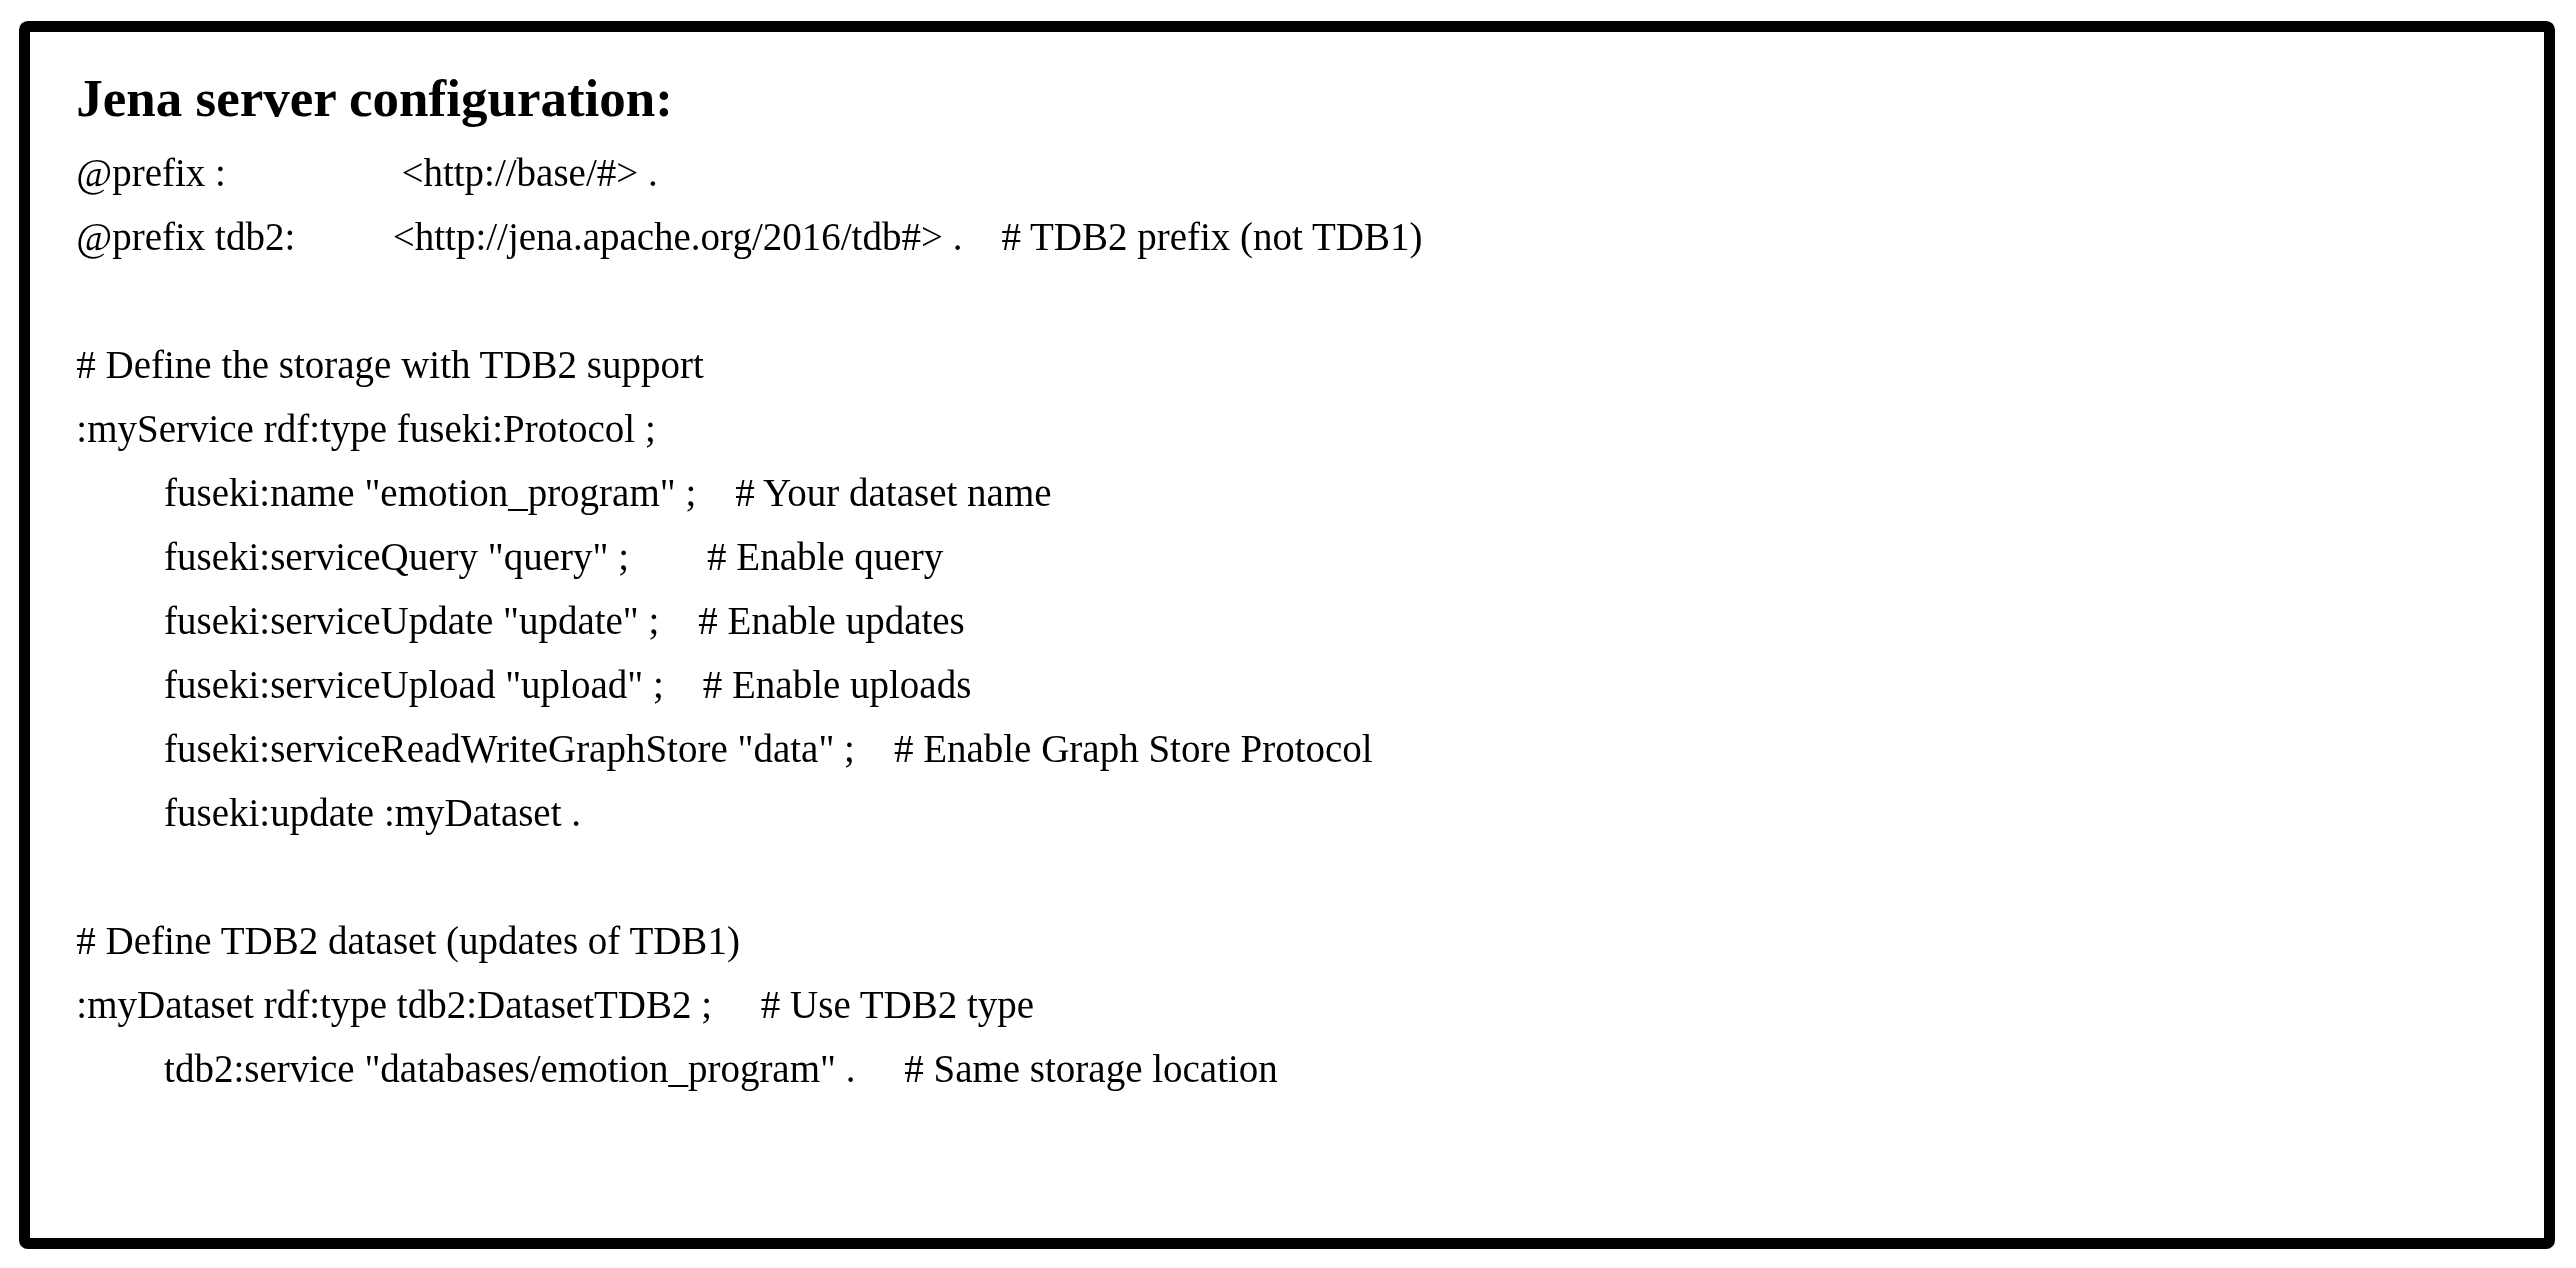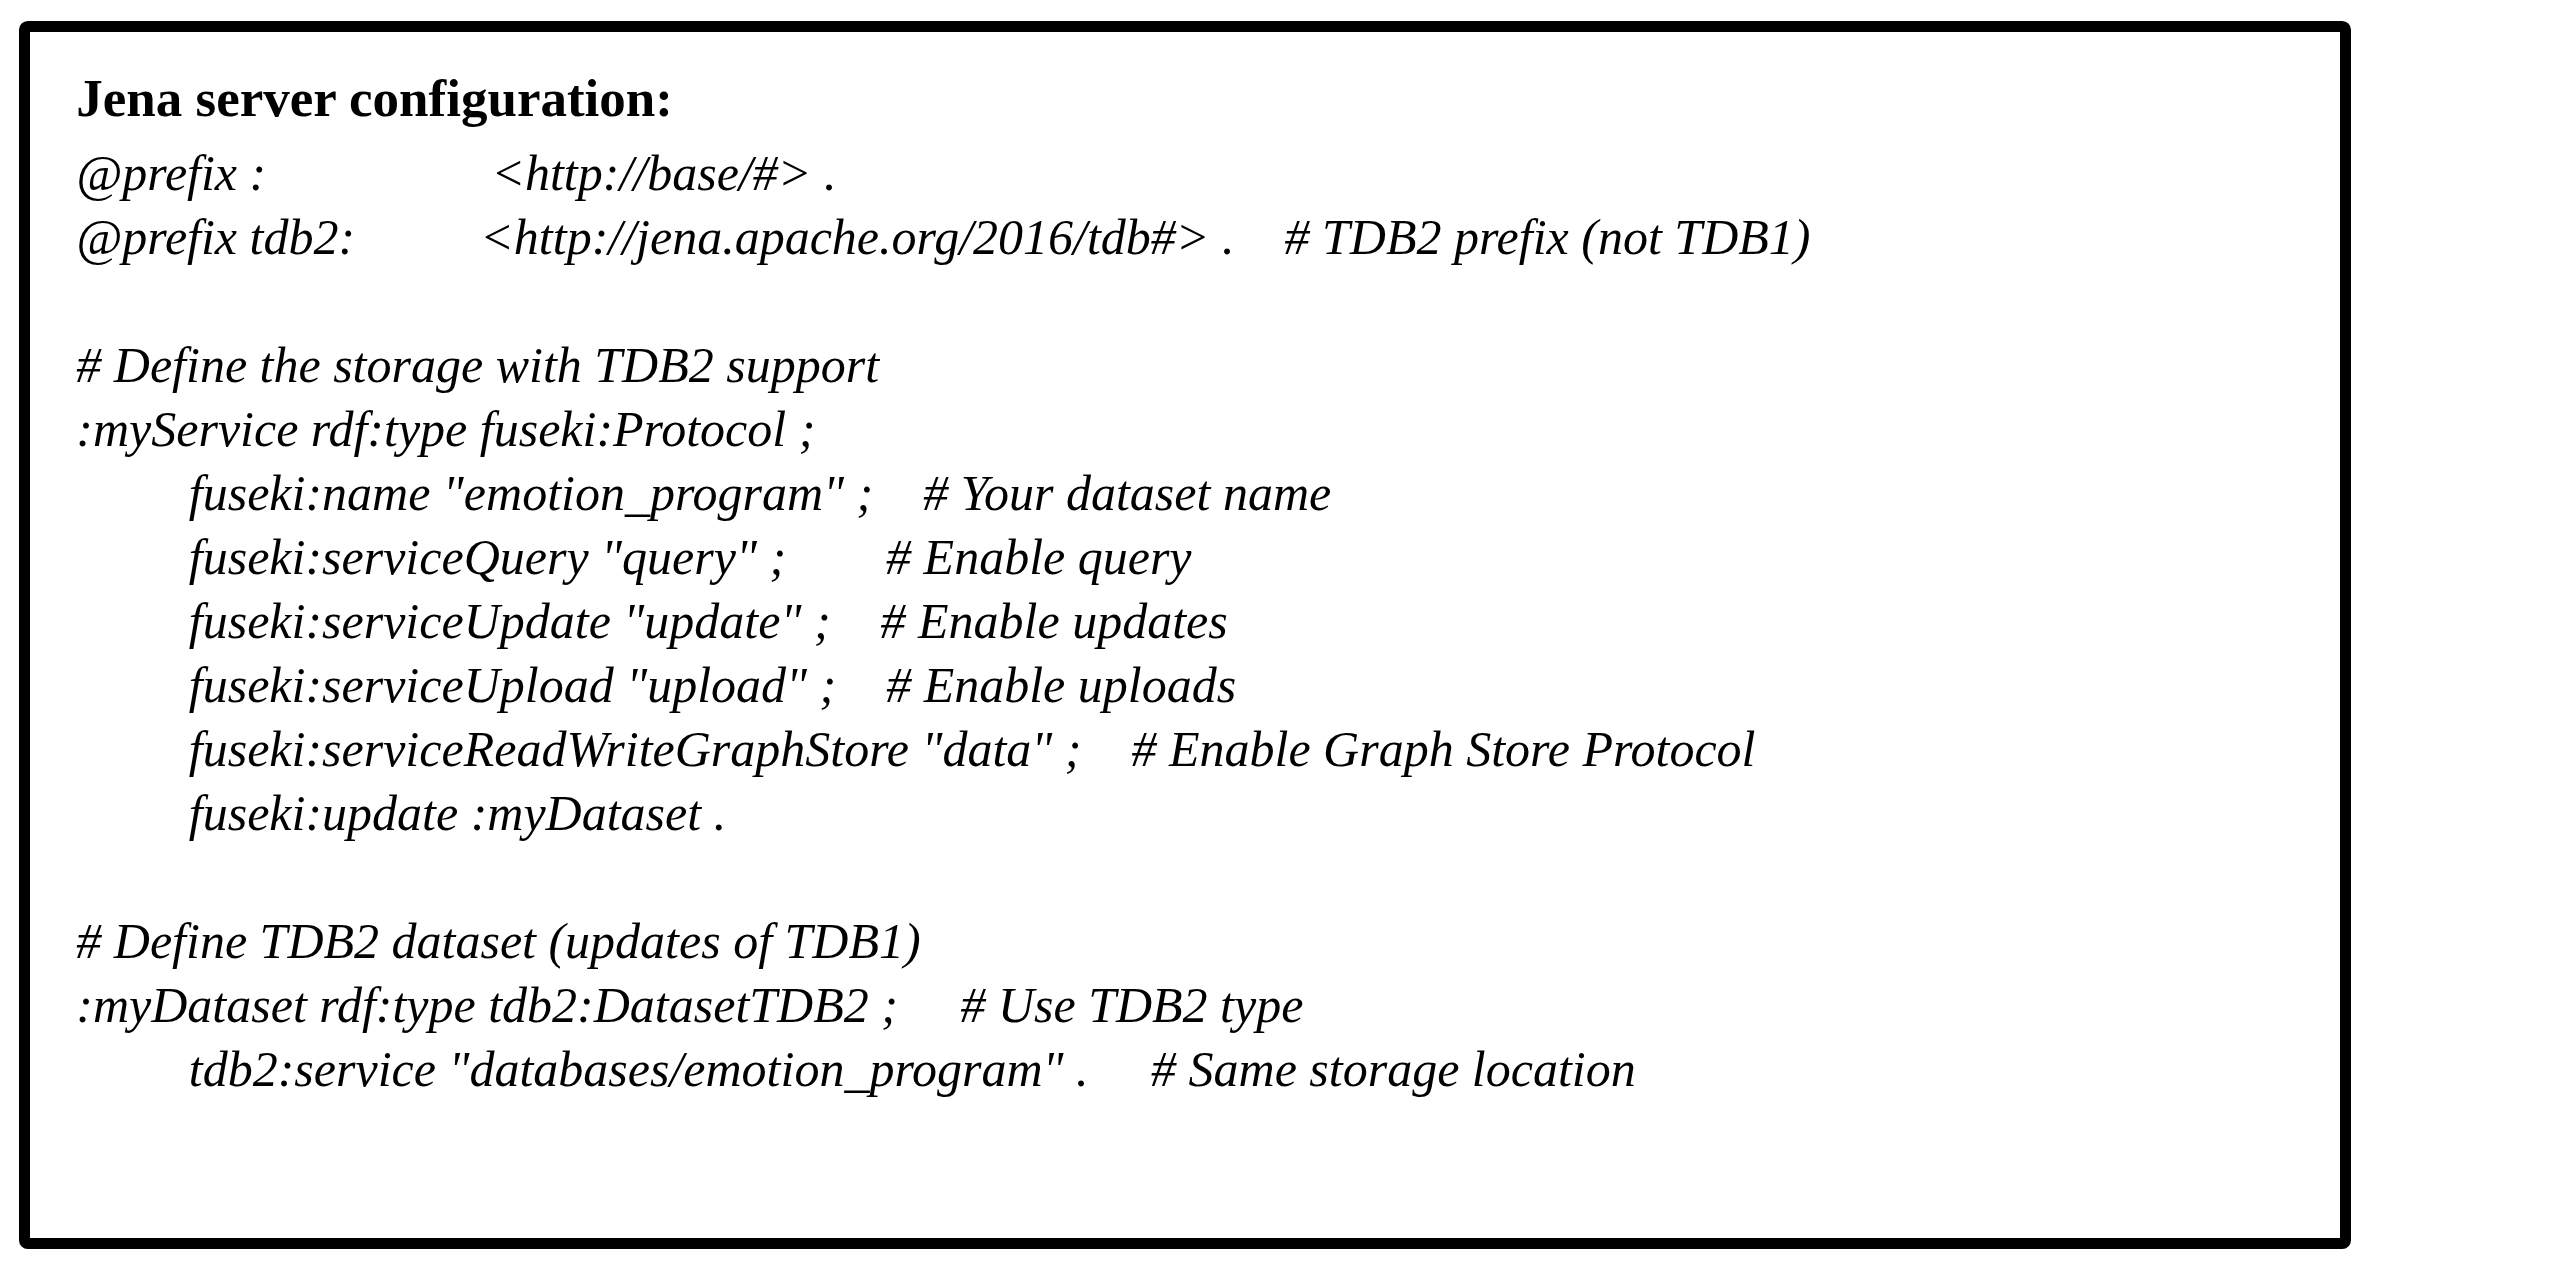--- a/index.html
+++ b/index.html
@@ -12,21 +12,21 @@
     height: 1269px;
     position: relative;
     overflow: hidden;
     font-family: "Liberation Serif", "DejaVu Serif", serif;
     color: #000000;
   }
   .frame {
     position: absolute;
     left: 19px;
     top: 21.3px;
-    width: 2332px;
+    width: 2536px;
     height: 1228px;
     box-sizing: border-box;
     border: 11.3px solid #000000;
     border-radius: 8.8px;
     background: #ffffff;
   }
   .content {
     position: absolute;
     left: 11.3px;
     top: 11.3px;
@@ -37,25 +37,24 @@
     overflow: hidden;
   }
   .title {
     font-weight: bold;
     font-size: 53px;
     line-height: 70px;
     white-space: pre;
     margin: 0 0 8.8px 0;
   }
   .code-line {
-    font-size: 50px;
+    font-size: 39px;
     line-height: 64px;
     min-height: 64px;
     white-space: pre;
-    font-style: italic;
   }
 </style>
 </head>
 <body>
 
 <div class="frame">
   <div class="content">
     <div class="title">Jena server configuration:</div>
     <div class="code-line">@prefix :                  &lt;http://base/#&gt; .</div>
     <div class="code-line">@prefix tdb2:          &lt;http://jena.apache.org/2016/tdb#&gt; .    # TDB2 prefix (not TDB1)</div>

